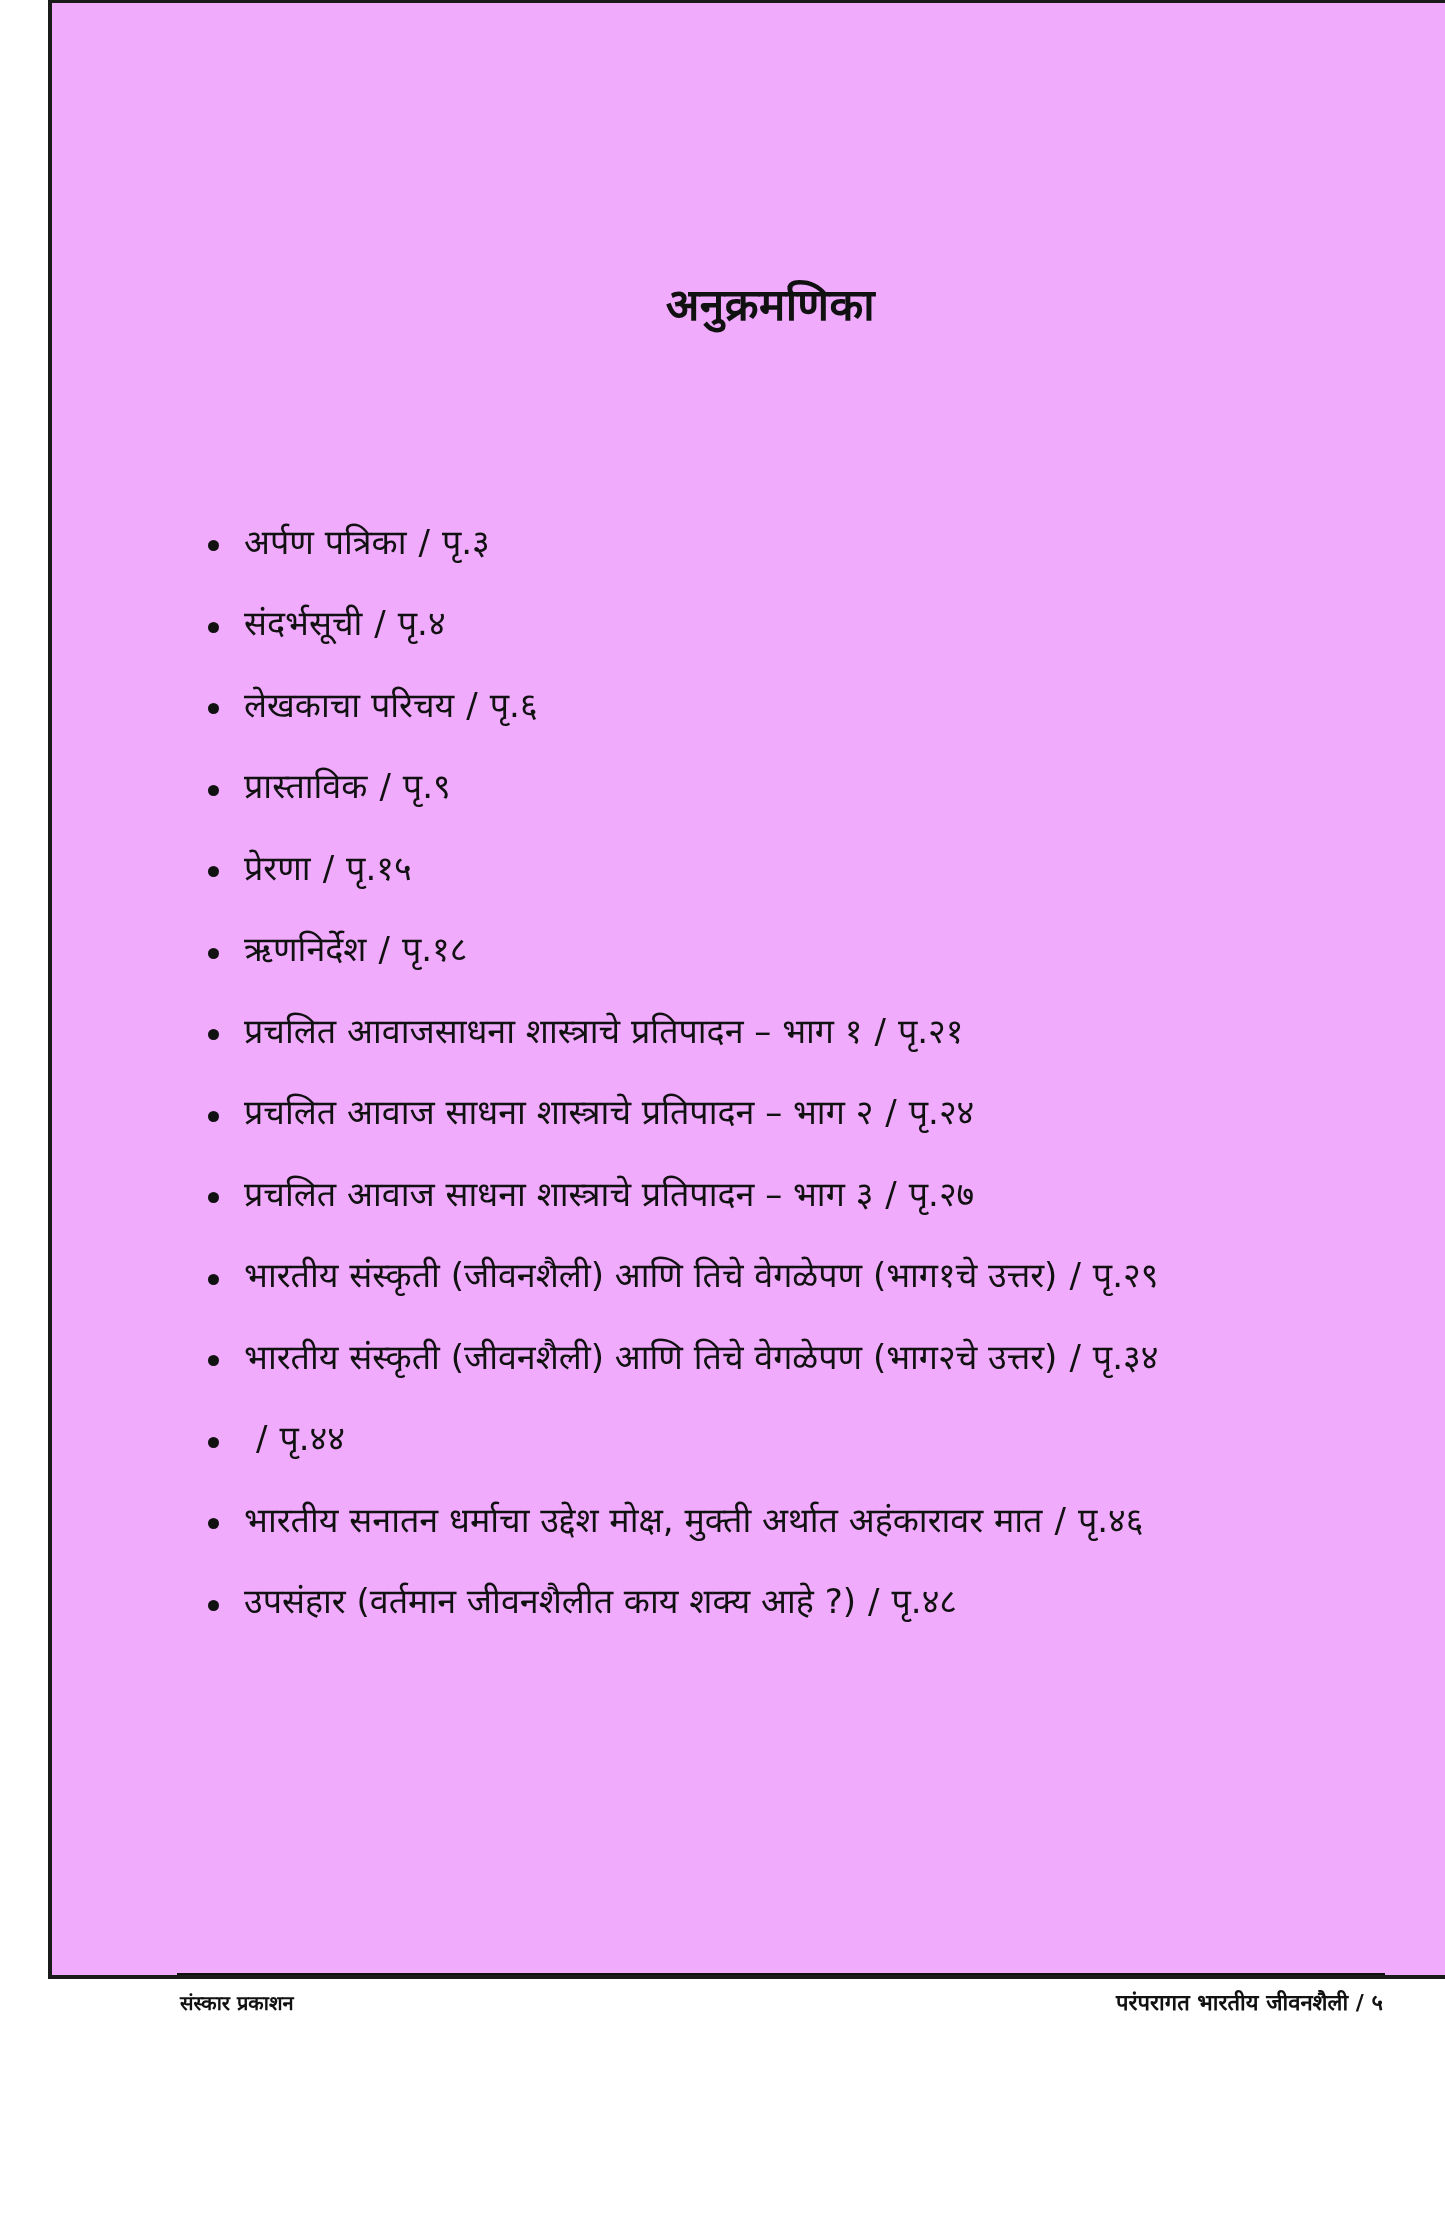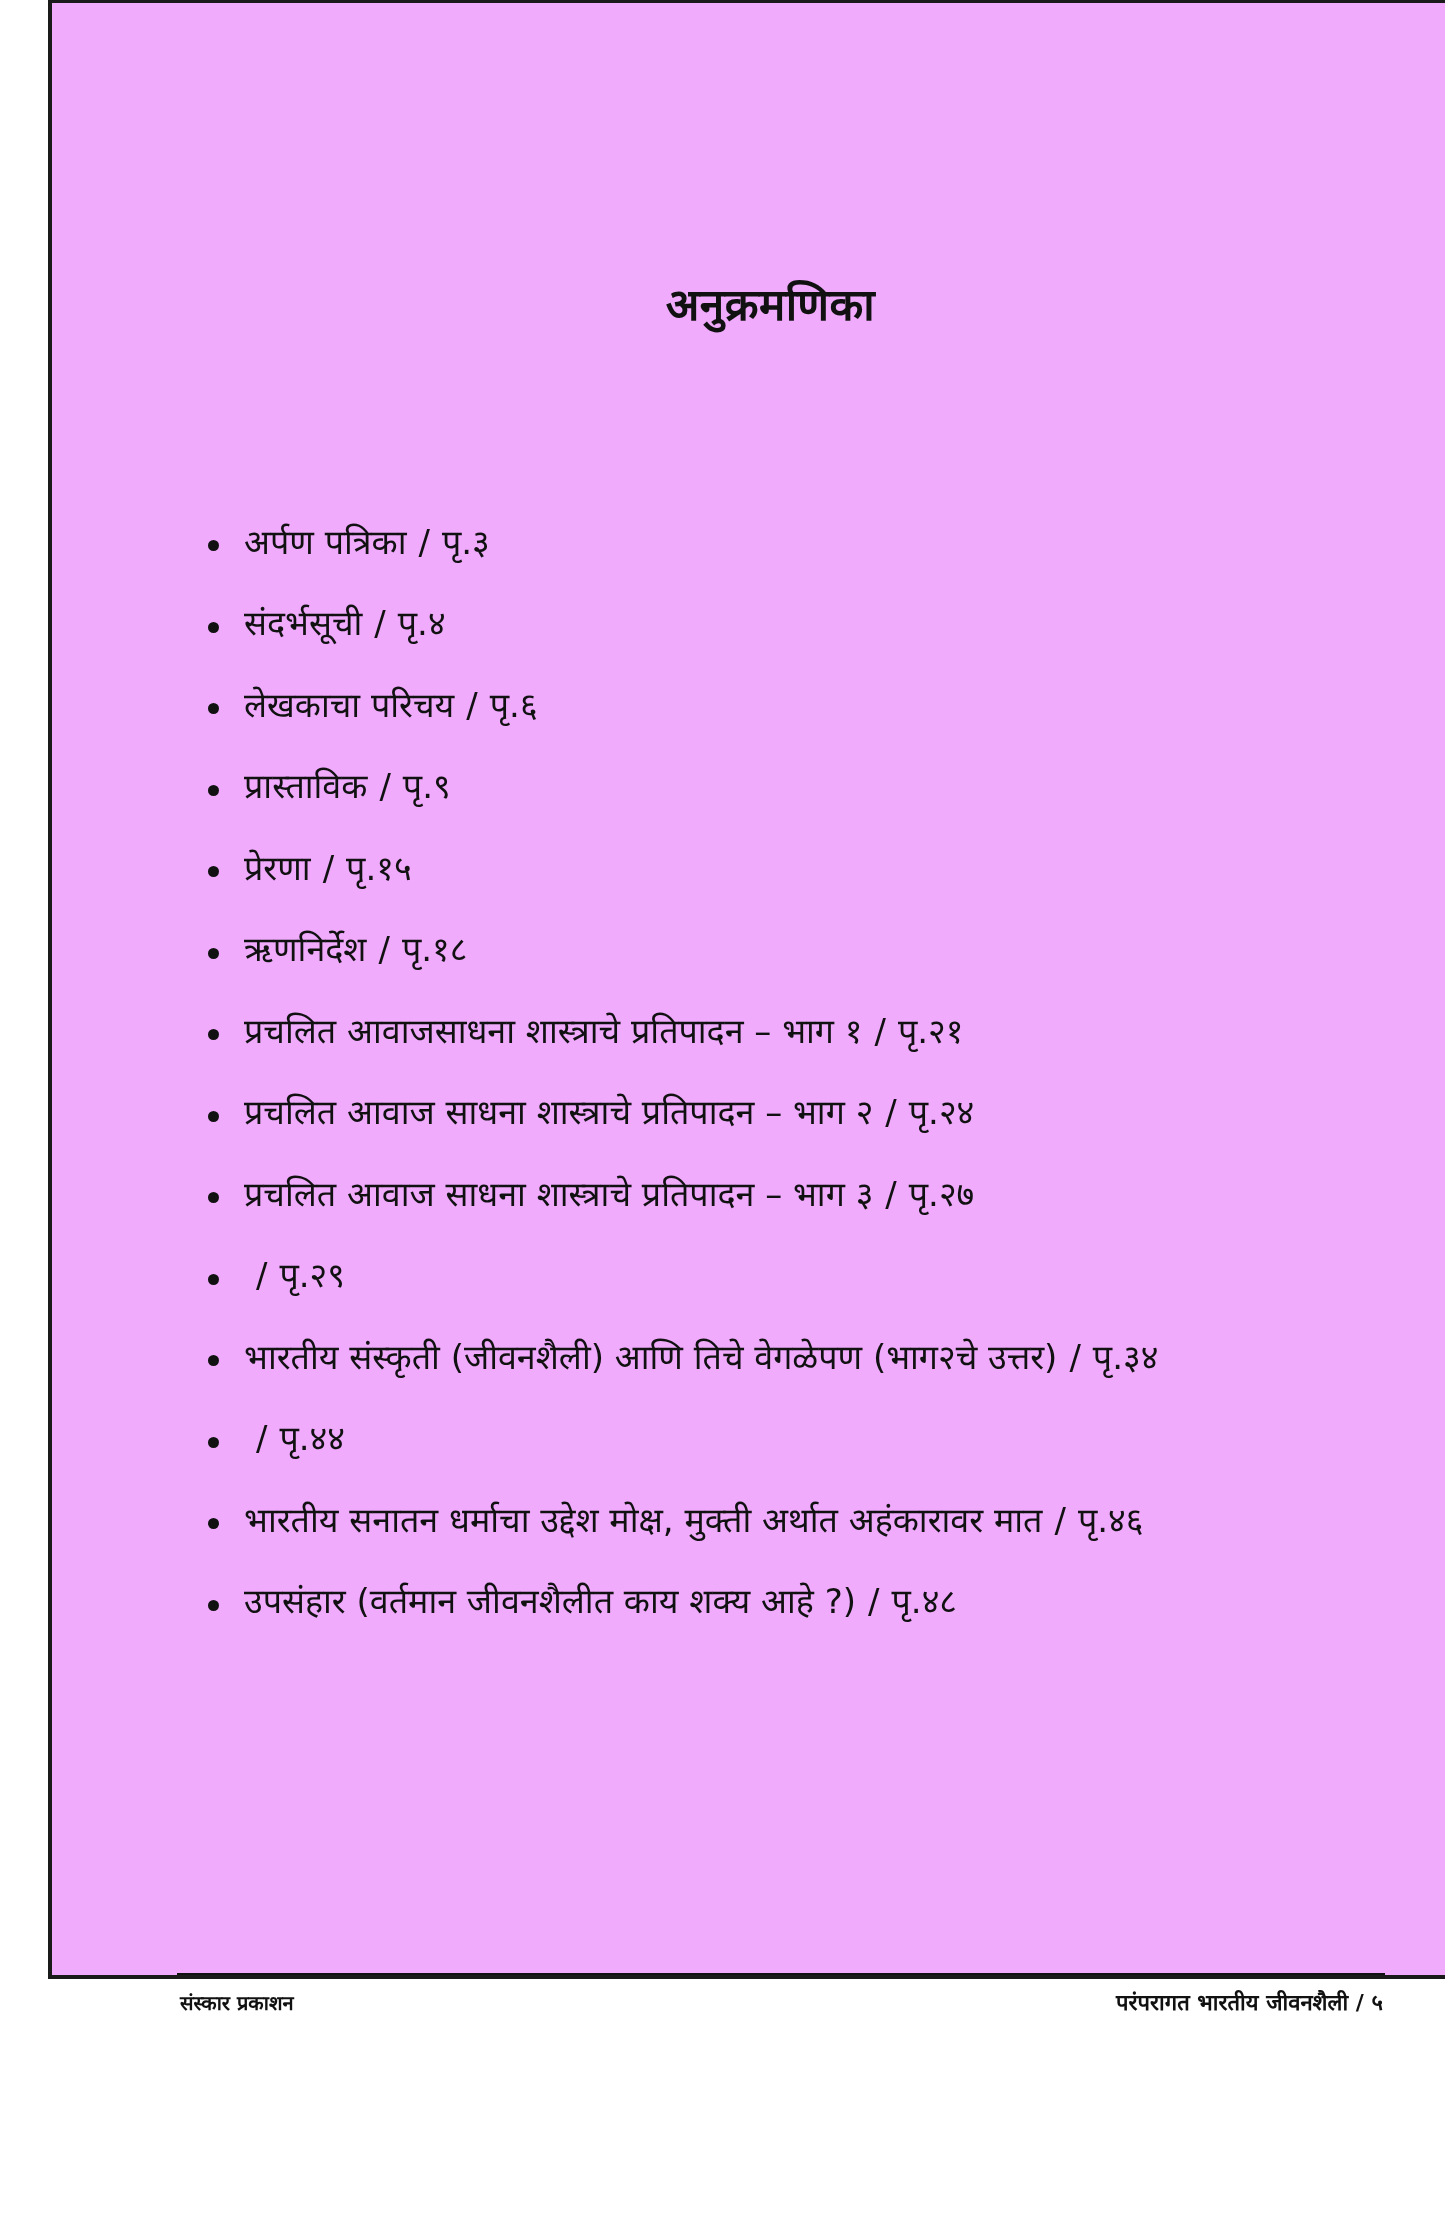--- a/index.html
+++ b/index.html
@@ -156,20 +156,21 @@
       <span class="item-page">पृ.२४</span>
     </li>
     <li class="toc-item">
       <span class="bullet"></span>
       <span class="item-title">प्रचलित आवाज साधना शास्त्राचे प्रतिपादन – भाग ३</span>
       <span class="sep">/</span>
       <span class="item-page">पृ.२७</span>
     </li>
     <li class="toc-item">
       <span class="bullet"></span>
+      <span class="item-title">भारतीय संस्कृती (जीवनशैली) आणि तिचे वेगळेपण (भाग१चे उत्तर)</span>
       <span class="sep">/</span>
       <span class="item-page">पृ.२९</span>
     </li>
     <li class="toc-item">
       <span class="bullet"></span>
       <span class="item-title">भारतीय संस्कृती (जीवनशैली) आणि तिचे वेगळेपण (भाग२चे उत्तर)</span>
       <span class="sep">/</span>
       <span class="item-page">पृ.३४</span>
     </li>
     <li class="toc-item">

